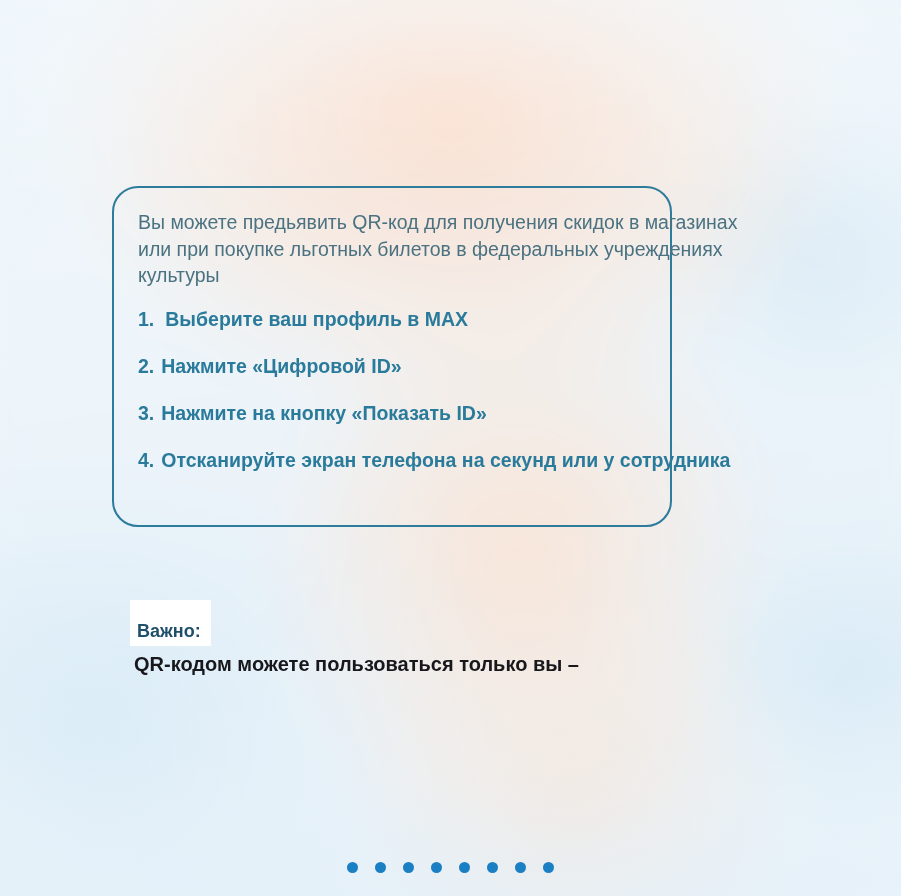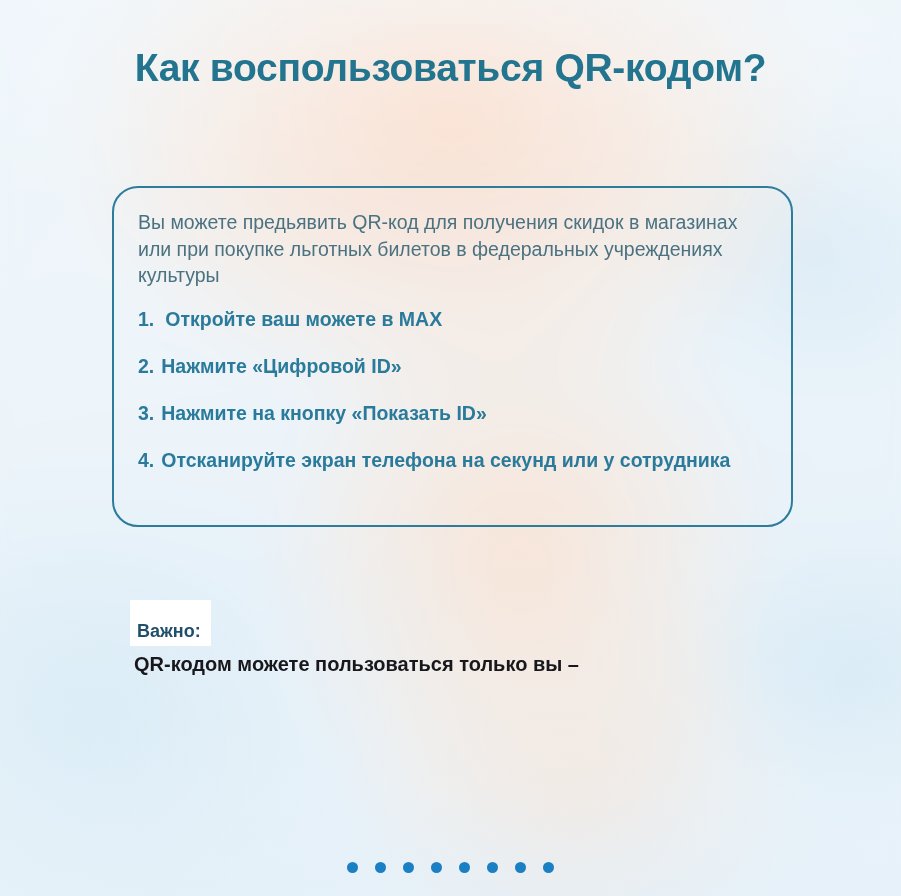--- a/index.html
+++ b/index.html
@@ -60,21 +60,21 @@
     letter-spacing: -0.3px;
     color: #23758f;
     white-space: nowrap;
   }
 
   
   .card {
     position: absolute;
     left: 112px;
     top: 186px;
-    width: 681px;
+    width: 560px;
     height: 341px;
     box-sizing: border-box;
     border: 2px solid #2d7c9c;
     border-radius: 26px;
     background: transparent;
   }
 
   .card-intro {
     position: absolute;
     left: 24px;
@@ -156,29 +156,28 @@
 </style>
 </head>
 <body>
 
 <div id="slide">
 
   <div class="bg-layer bg-base"></div>
   <div class="bg-layer bg-wash"></div>
   <div class="bg-layer bg-vignette"></div>
 
-  <div class="title">Как воспользоваться QR-кодом?</div>
 
   <div class="card">
     <div class="card-intro">Вы можете предьявить QR-код для получения скидок в магазинах или при покупке льготных билетов в федеральных учреждениях культуры</div>
 
     <div class="steps">
       <div class="step step-1">
         <span class="step-num">1.</span>
-        <span class="step-text">Откройте ваш можете в MAX</span>
+        <span class="step-text">Выберите ваш профиль в MAX</span>
       </div>
       <div class="step">
         <span class="step-num">2.</span>
         <span class="step-text">Нажмите «Цифровой ID»</span>
       </div>
       <div class="step">
         <span class="step-num">3.</span>
         <span class="step-text">Нажмите на кнопку «Показать ID»</span>
       </div>
       <div class="step">

